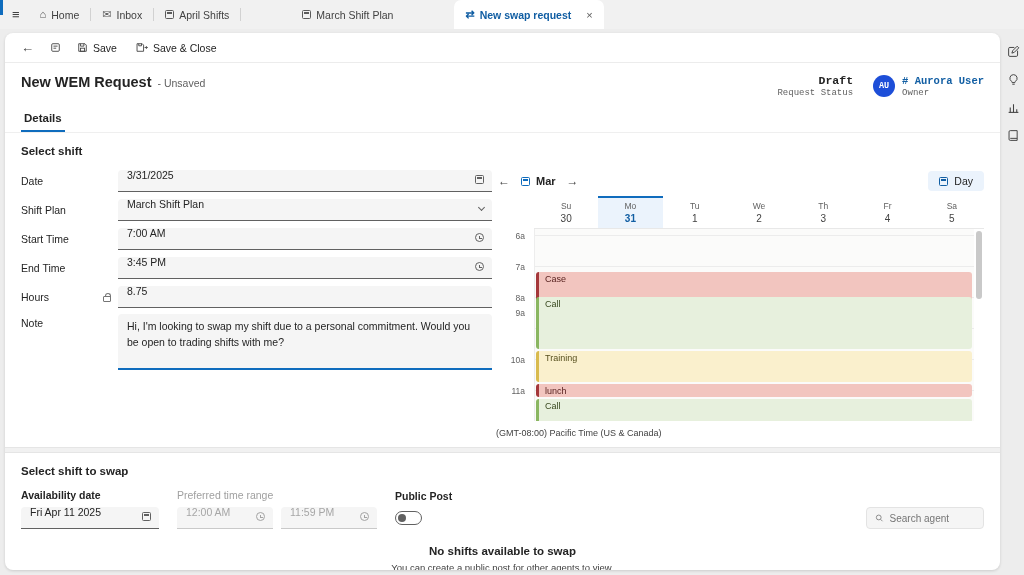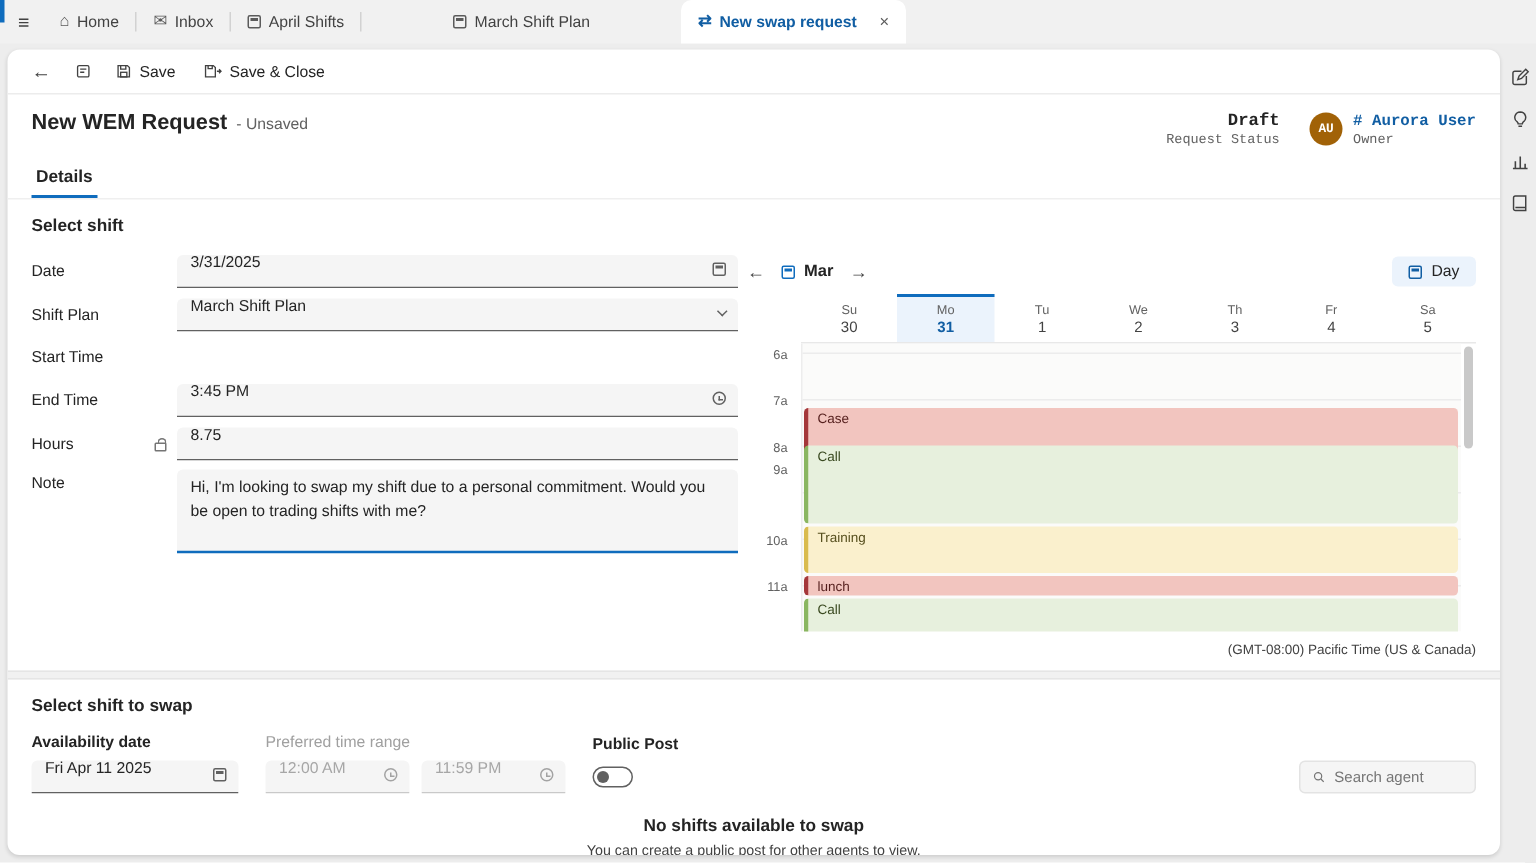--- a/index.html
+++ b/index.html
@@ -29,21 +29,21 @@
 
 .header{display:flex;justify-content:space-between;align-items:flex-start;padding:11px 16px 0;}
 .title-wrap{display:flex;align-items:baseline;gap:6px;}
 .page-title{font-size:14.5px;font-weight:700;color:#242424;}
 .unsaved{font-size:10.5px;color:#616161;}
 .header-right{display:flex;align-items:center;gap:20px;font-family:Liberation Mono, monospace;}
 .status-block{text-align:right;}
 .status-value{font-size:11.5px;font-weight:700;display:block;}
 .status-label{font-size:9px;color:#616161;display:block;margin-top:1px;}
 .owner-block{display:flex;align-items:center;gap:7px;}
-.avatar{width:22px;height:22px;border-radius:50%;background:#a16207;color:#fff;font-size:8.5px;font-weight:700;display:flex;align-items:center;justify-content:center;}
+.avatar{width:22px;height:22px;border-radius:50%;background:#1d4ed8;color:#fff;font-size:8.5px;font-weight:700;display:flex;align-items:center;justify-content:center;}
 .owner-texts{display:flex;flex-direction:column;}
 .owner-value{font-size:10.5px;color:#115ea3;font-weight:700;}
 .owner-label{font-size:9px;color:#616161;margin-top:1px;}
 
 
 .tabstrip{padding:0 16px;margin-top:8px;border-bottom:1px solid #efefef;}
 .tab-details{display:inline-block;padding:6px 3px;font-size:11.5px;font-weight:700;border-bottom:2.5px solid #0f6cbd;cursor:pointer;}
 
 
 .content{padding:0 16px;}
@@ -91,21 +91,21 @@
 .time-gutter{width:38px;position:relative;flex:none;}
 .time-label{position:absolute;right:9px;font-size:8.5px;color:#616161;transform:translateY(-4px);}
 .events-area{flex:1;position:relative;background:#fbfbfa;border-left:1px solid #ededed;}
 .grid-line{position:absolute;left:0;right:0;height:1px;background:#ececec;}
 .event{position:absolute;left:1px;right:2px;border-radius:3px;border-left:3px solid;padding:2px 6px;font-size:9px;overflow:hidden;cursor:pointer;}
 .ev-red{background:#f2c5bf;border-color:#a4373a;color:#541e1c;}
 .ev-green{background:#e7f0dd;border-color:#8ab661;color:#39491f;}
 .ev-yellow{background:#faf0cd;border-color:#d9bb4e;color:#57501f;}
 .cal-scrollbar{width:10px;flex:none;position:relative;}
 .scroll-thumb{position:absolute;left:2px;top:2px;width:6px;height:68px;background:#c9c9c9;border-radius:3px;cursor:grab;}
-.timezone{text-align:right;font-size:9px;color:#424242;margin-top:7px;}
+.timezone{text-align:left;font-size:9px;color:#424242;margin-top:7px;}
 
 
 .section-gap{height:6px;background:#f1f1f1;border-top:1px solid #e5e5e5;border-bottom:1px solid #e5e5e5;margin-top:9px;}
 .swap-controls{display:flex;align-items:flex-end;gap:18px;padding:0 16px;margin-top:2px;}
 .ctl-group{display:flex;flex-direction:column;}
 .ctl-label{font-size:10.5px;font-weight:700;margin-bottom:5px;}
 .ctl-label.dim{color:#a0a0a0;font-weight:400;}
 .inp-sm{position:relative;}
 .time-pair{display:flex;gap:8px;}
 .spacer{flex:1;}
@@ -235,20 +235,26 @@
                 <span class="chev"></span>
               </span>
           </span>
         </div>
 
 
 
         <div class="frow">
           <span class="flabel">Start Time</span>
           <span class="ficon"></span>
+          <span class="fctrl">
+            <input class="finput" readonly="" value="7:00 AM" style="">
+            <span class="ctrl-icon">
+                <span class="clock-glyph"></span>
+              </span>
+          </span>
         </div>
 
         <div class="frow">
           <span class="flabel">End Time</span>
           <span class="ficon"></span>
           <span class="fctrl">
             <input class="finput" readonly="" value="3:45 PM" style="">
             <span class="ctrl-icon">
                 <span class="clock-glyph"></span>
               </span>

